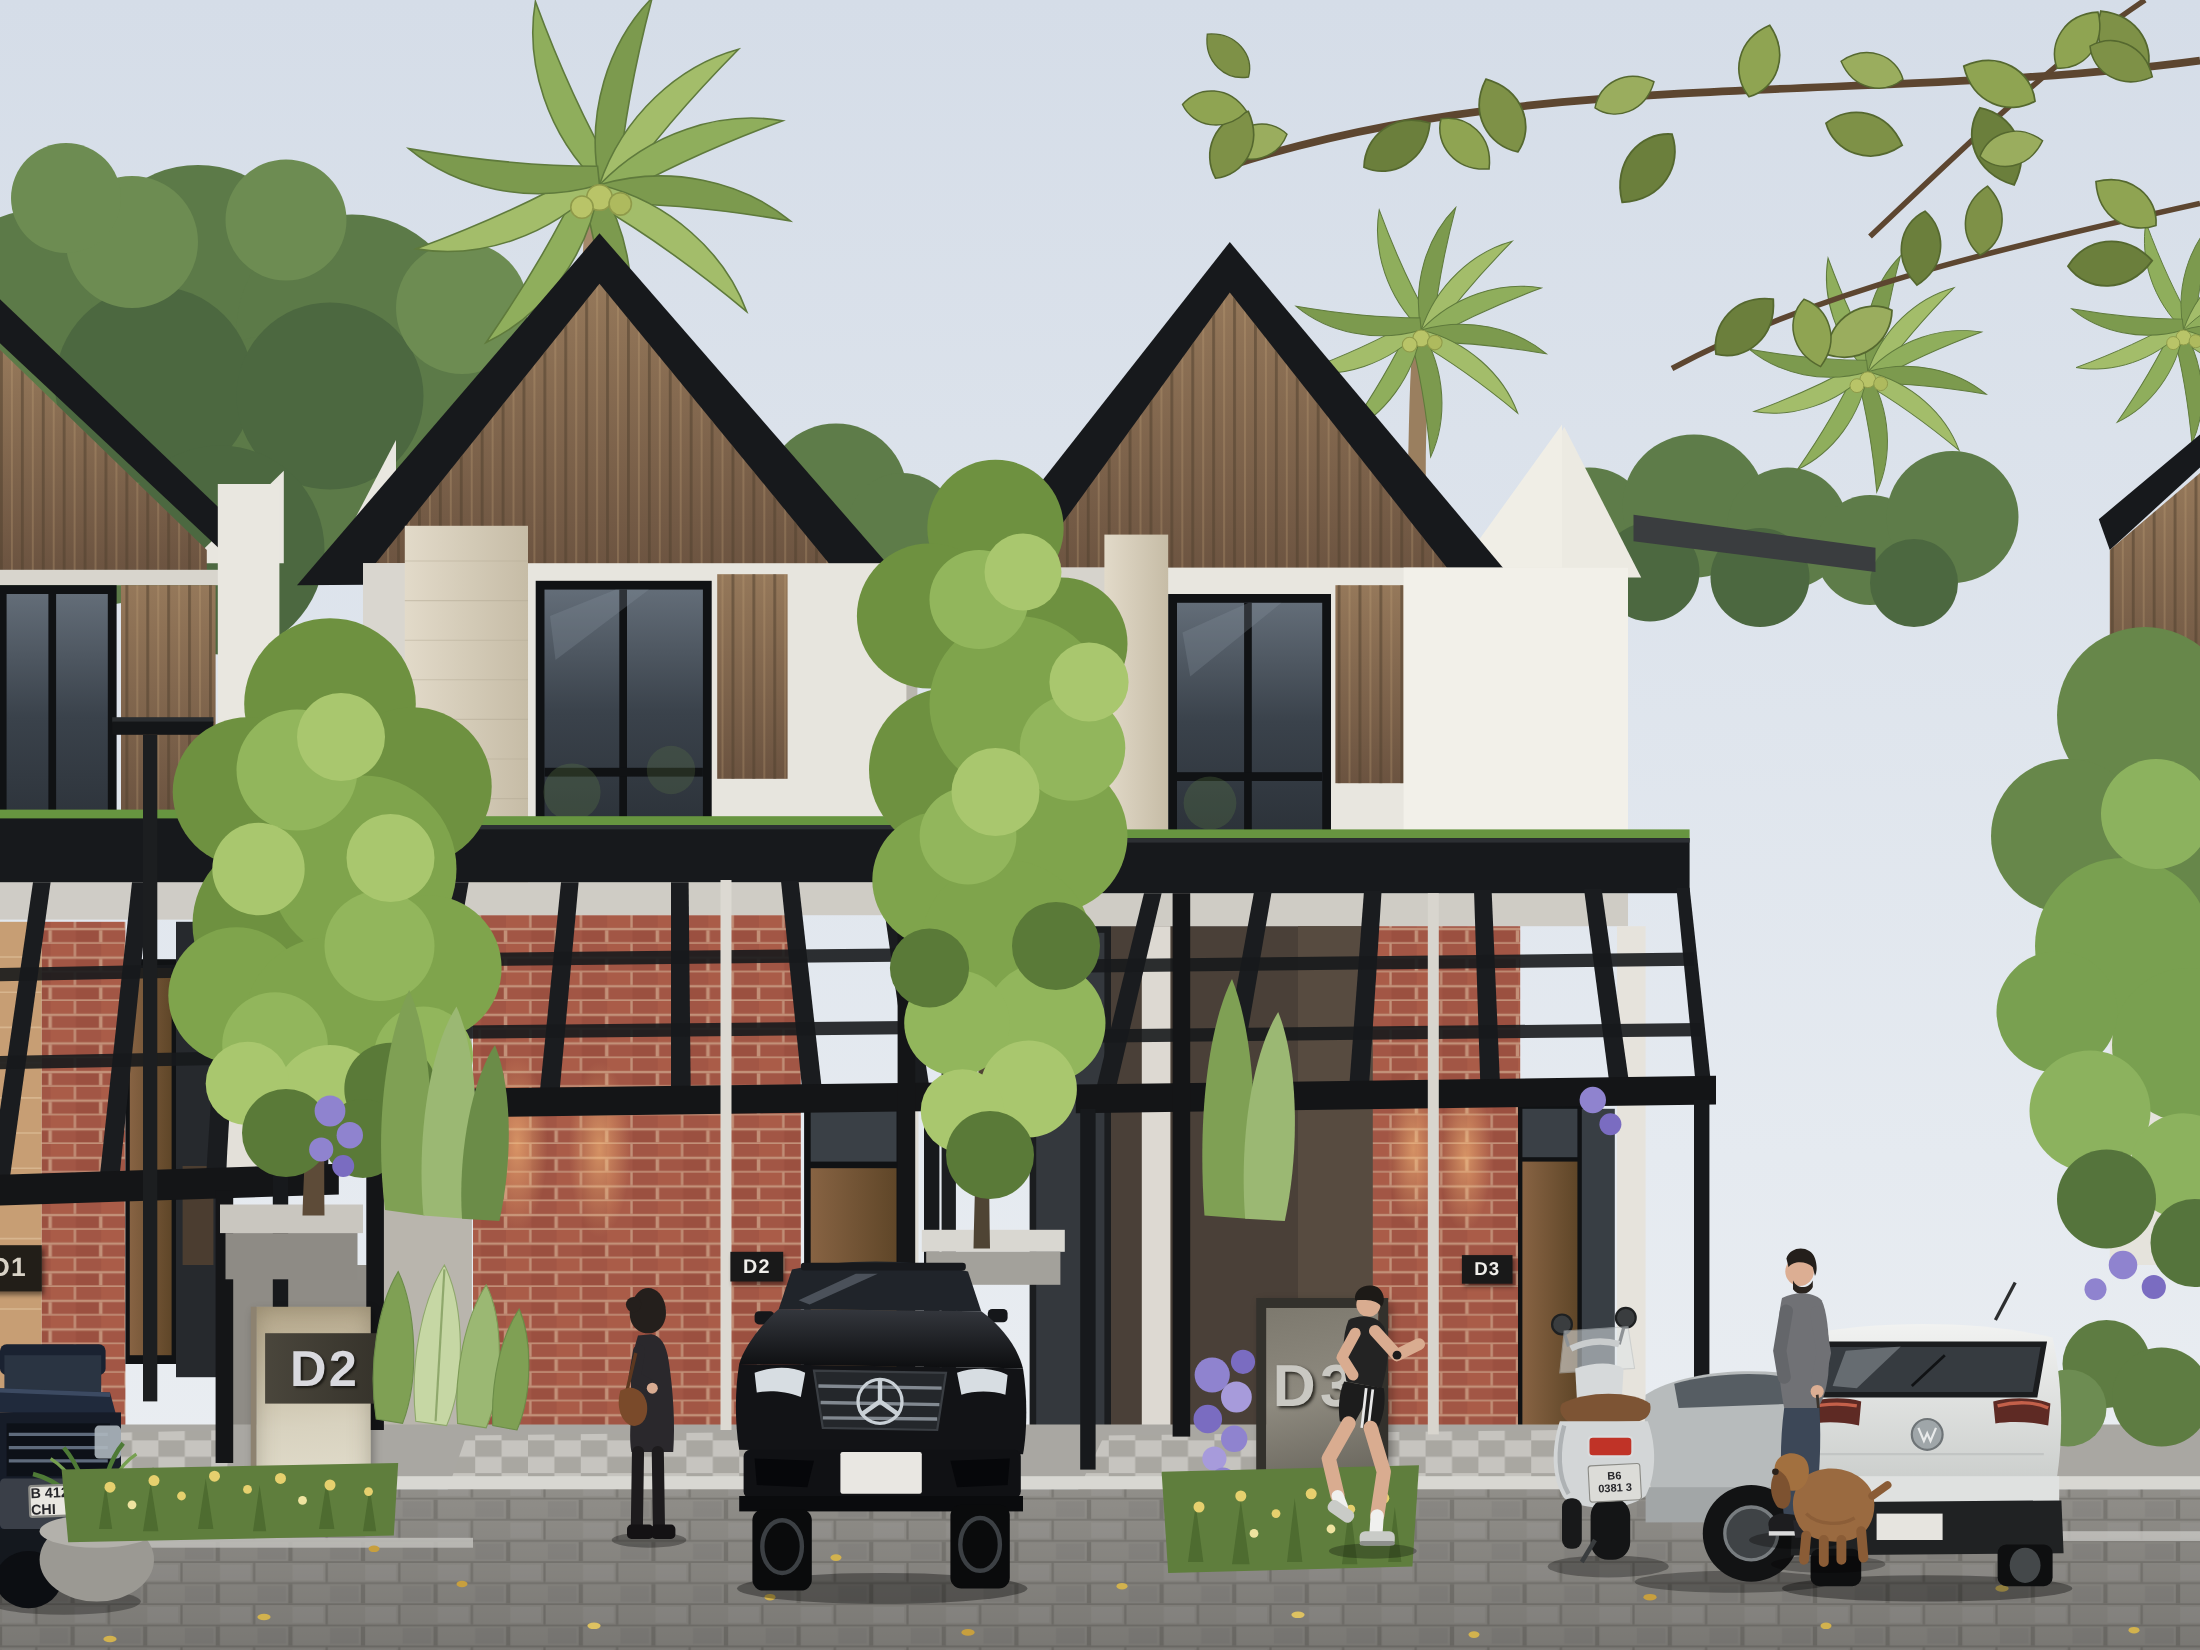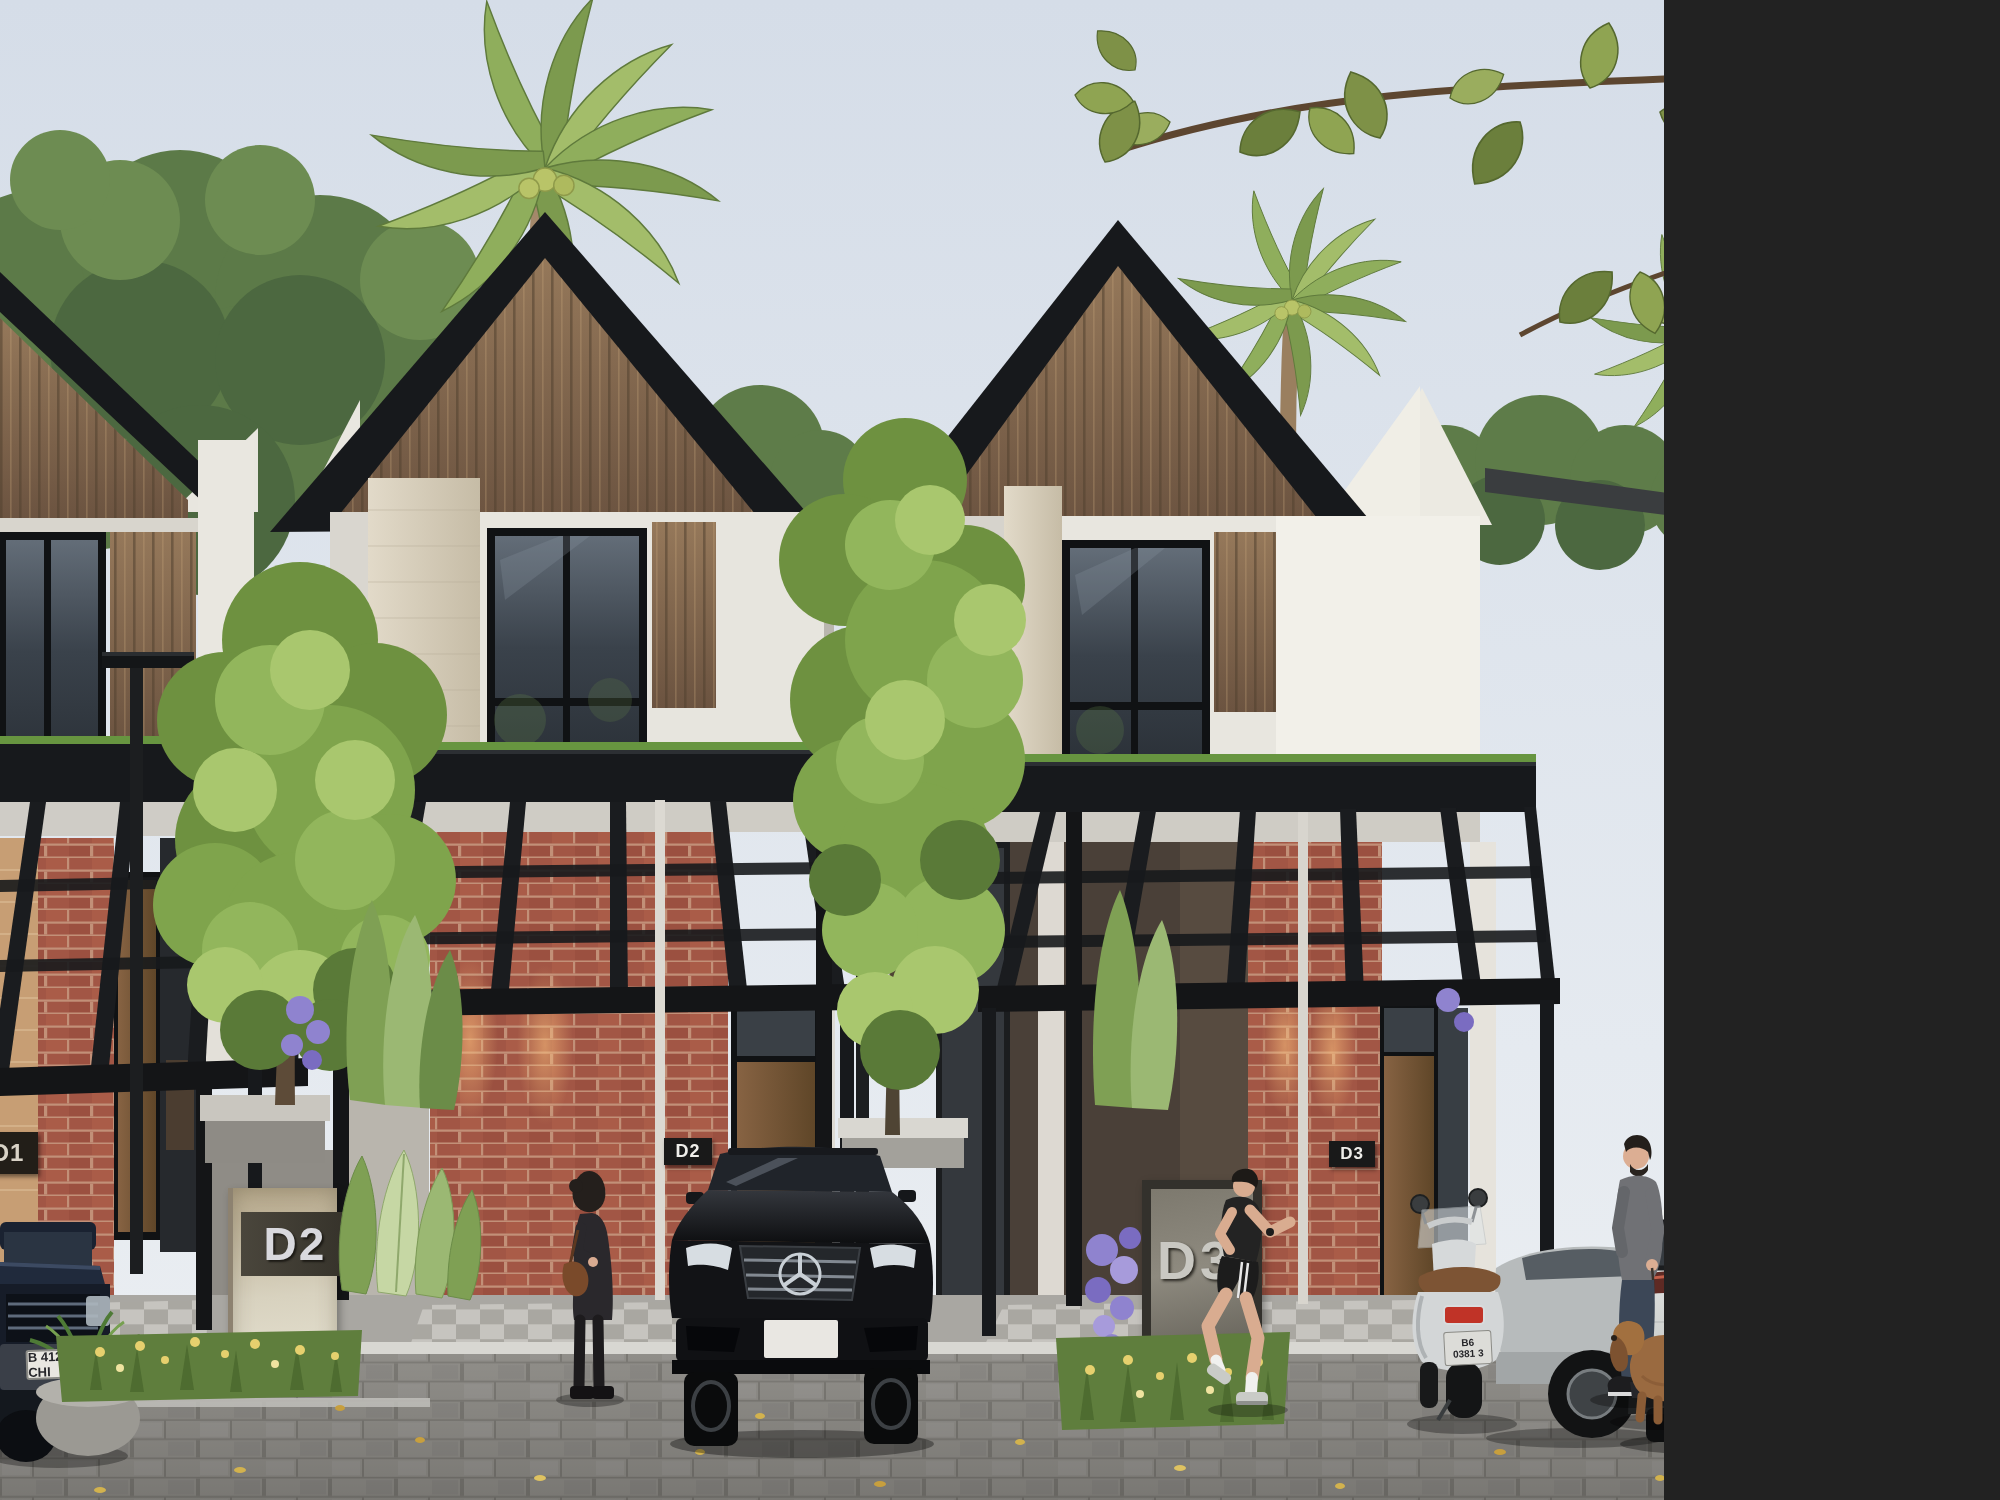--- a/index.html
+++ b/index.html
@@ -1,16 +1,16 @@
 <!DOCTYPE html>
 <html><head>
 <meta charset="utf-8">
 <style>
   html,body{margin:0;padding:0;background:#222;}
-  .stage{position:relative;width:1664px;height:1500px;overflow:hidden;
+  .stage{position:relative;width:2000px;height:1500px;overflow:hidden;
          font-family:"Liberation Sans",sans-serif;background:#dfe6ee;}
   .stage svg{position:absolute;left:0;top:0;}
   .overlay{position:absolute;z-index:5;}
   .fg{z-index:10;pointer-events:none;}
   .wall-plaque{position:absolute;display:flex;align-items:center;justify-content:center;
     background:#191919;color:#efeeea;font-weight:bold;letter-spacing:1px;
     box-shadow:2px 3px 4px rgba(0,0,0,.45);}
   #plaqueD1{left:-22px;top:1132px;width:60px;height:42px;font-size:24px;
     background:#221e18;color:#d8d2c6;}
   #plaqueD2{left:664px;top:1138px;width:48px;height:27px;font-size:18px;}

